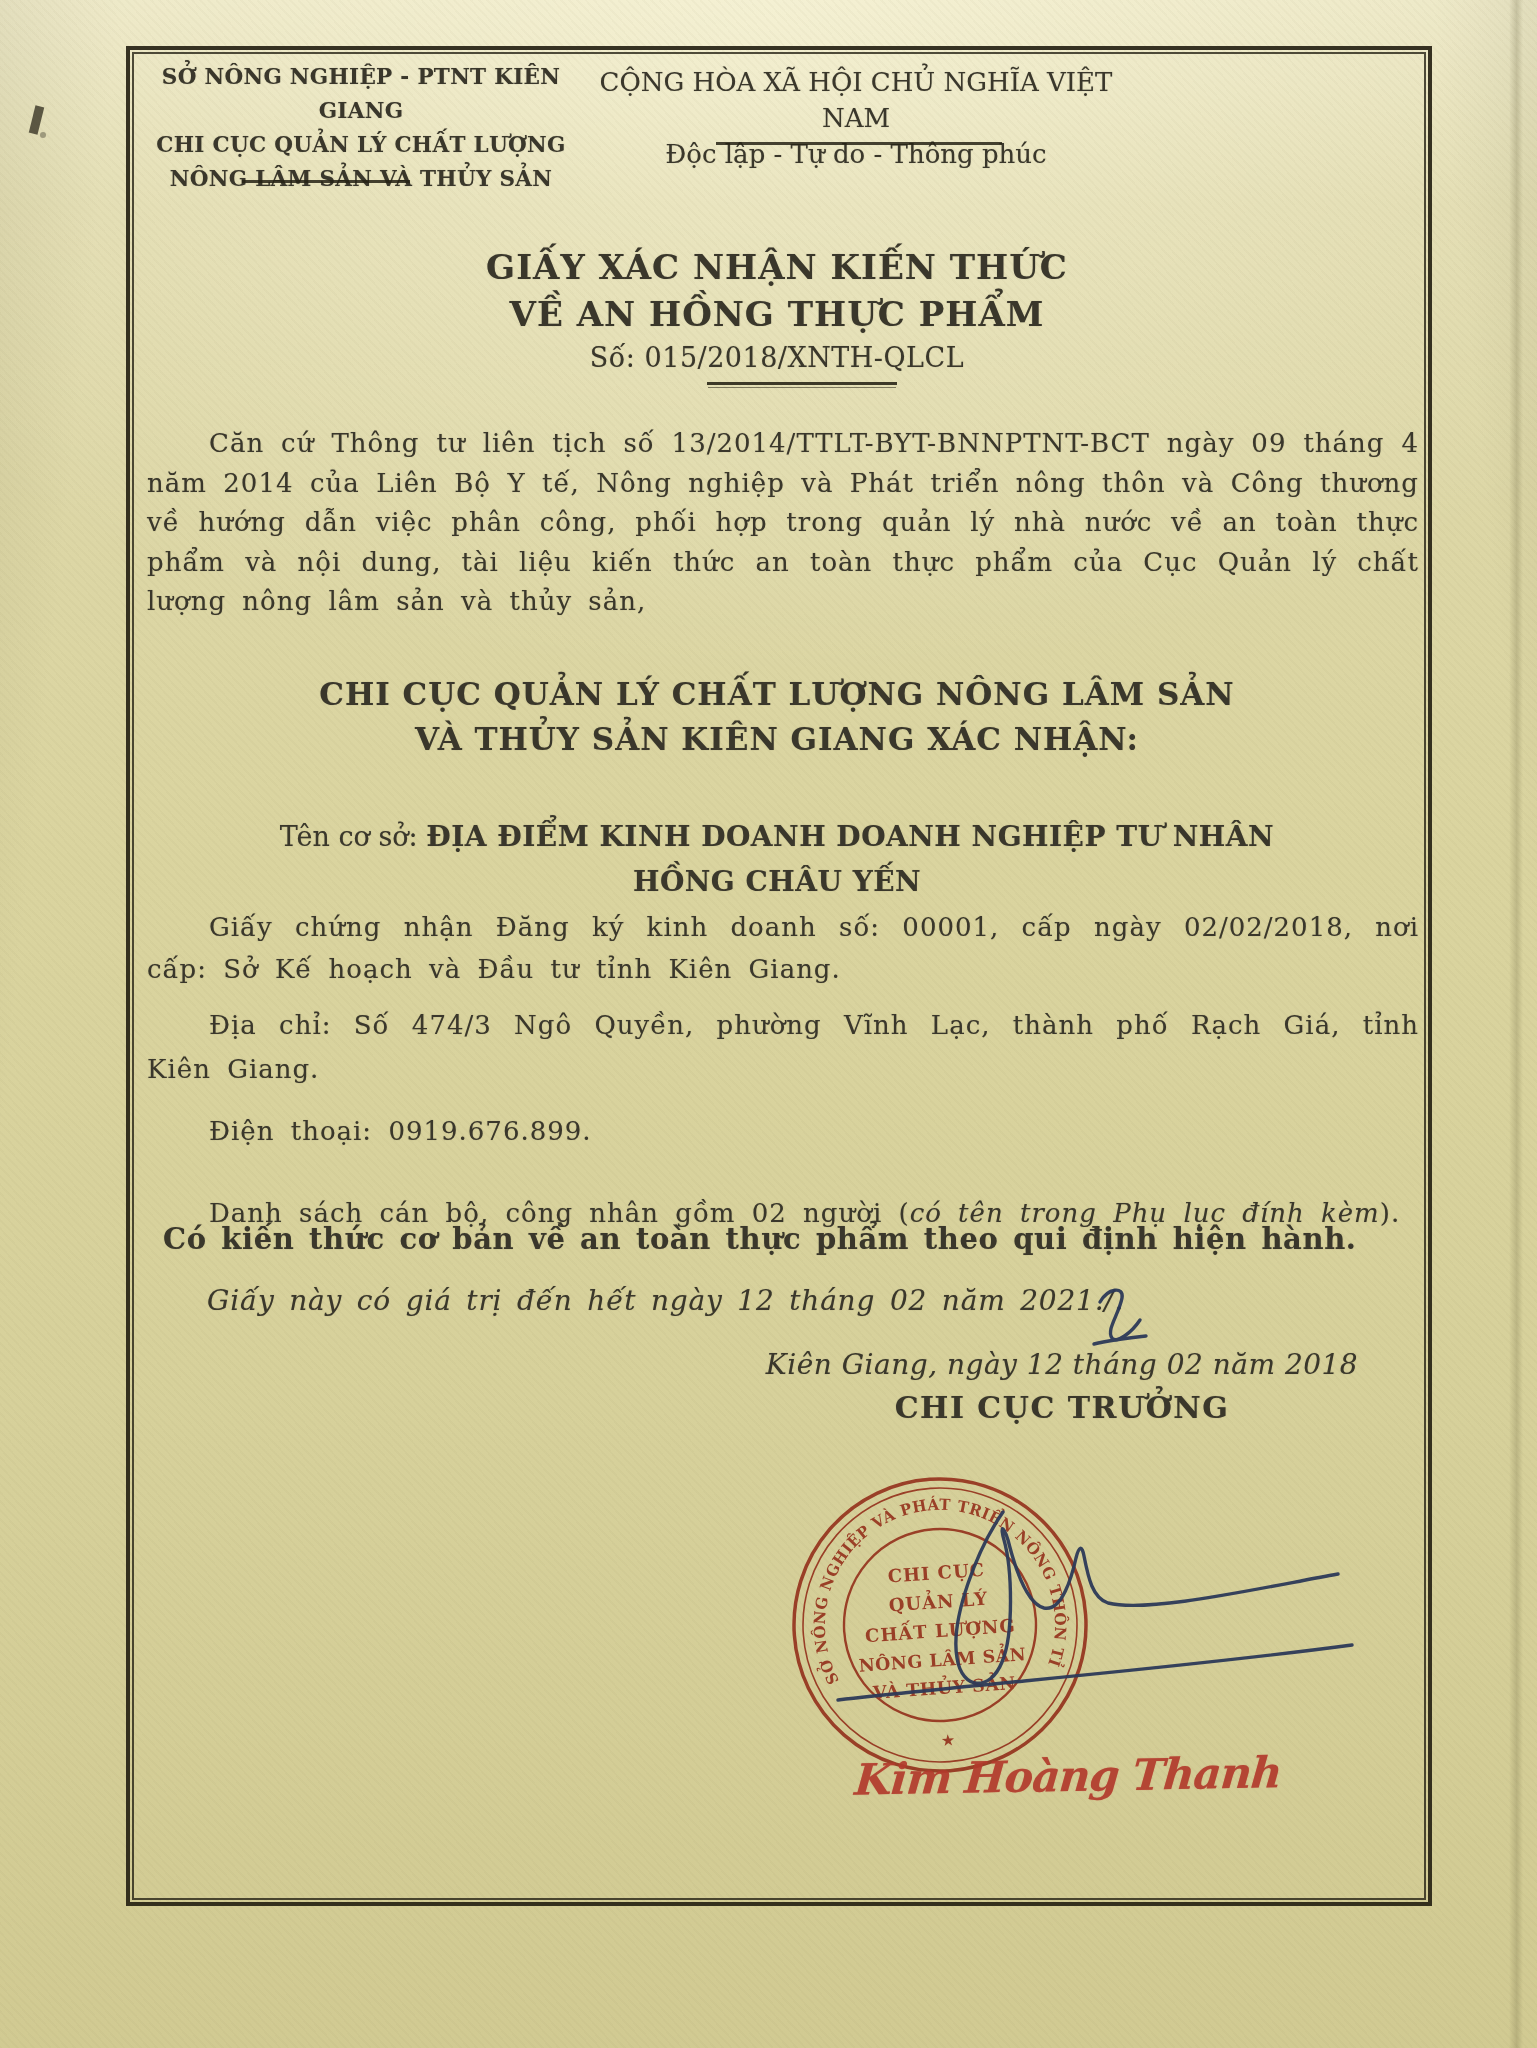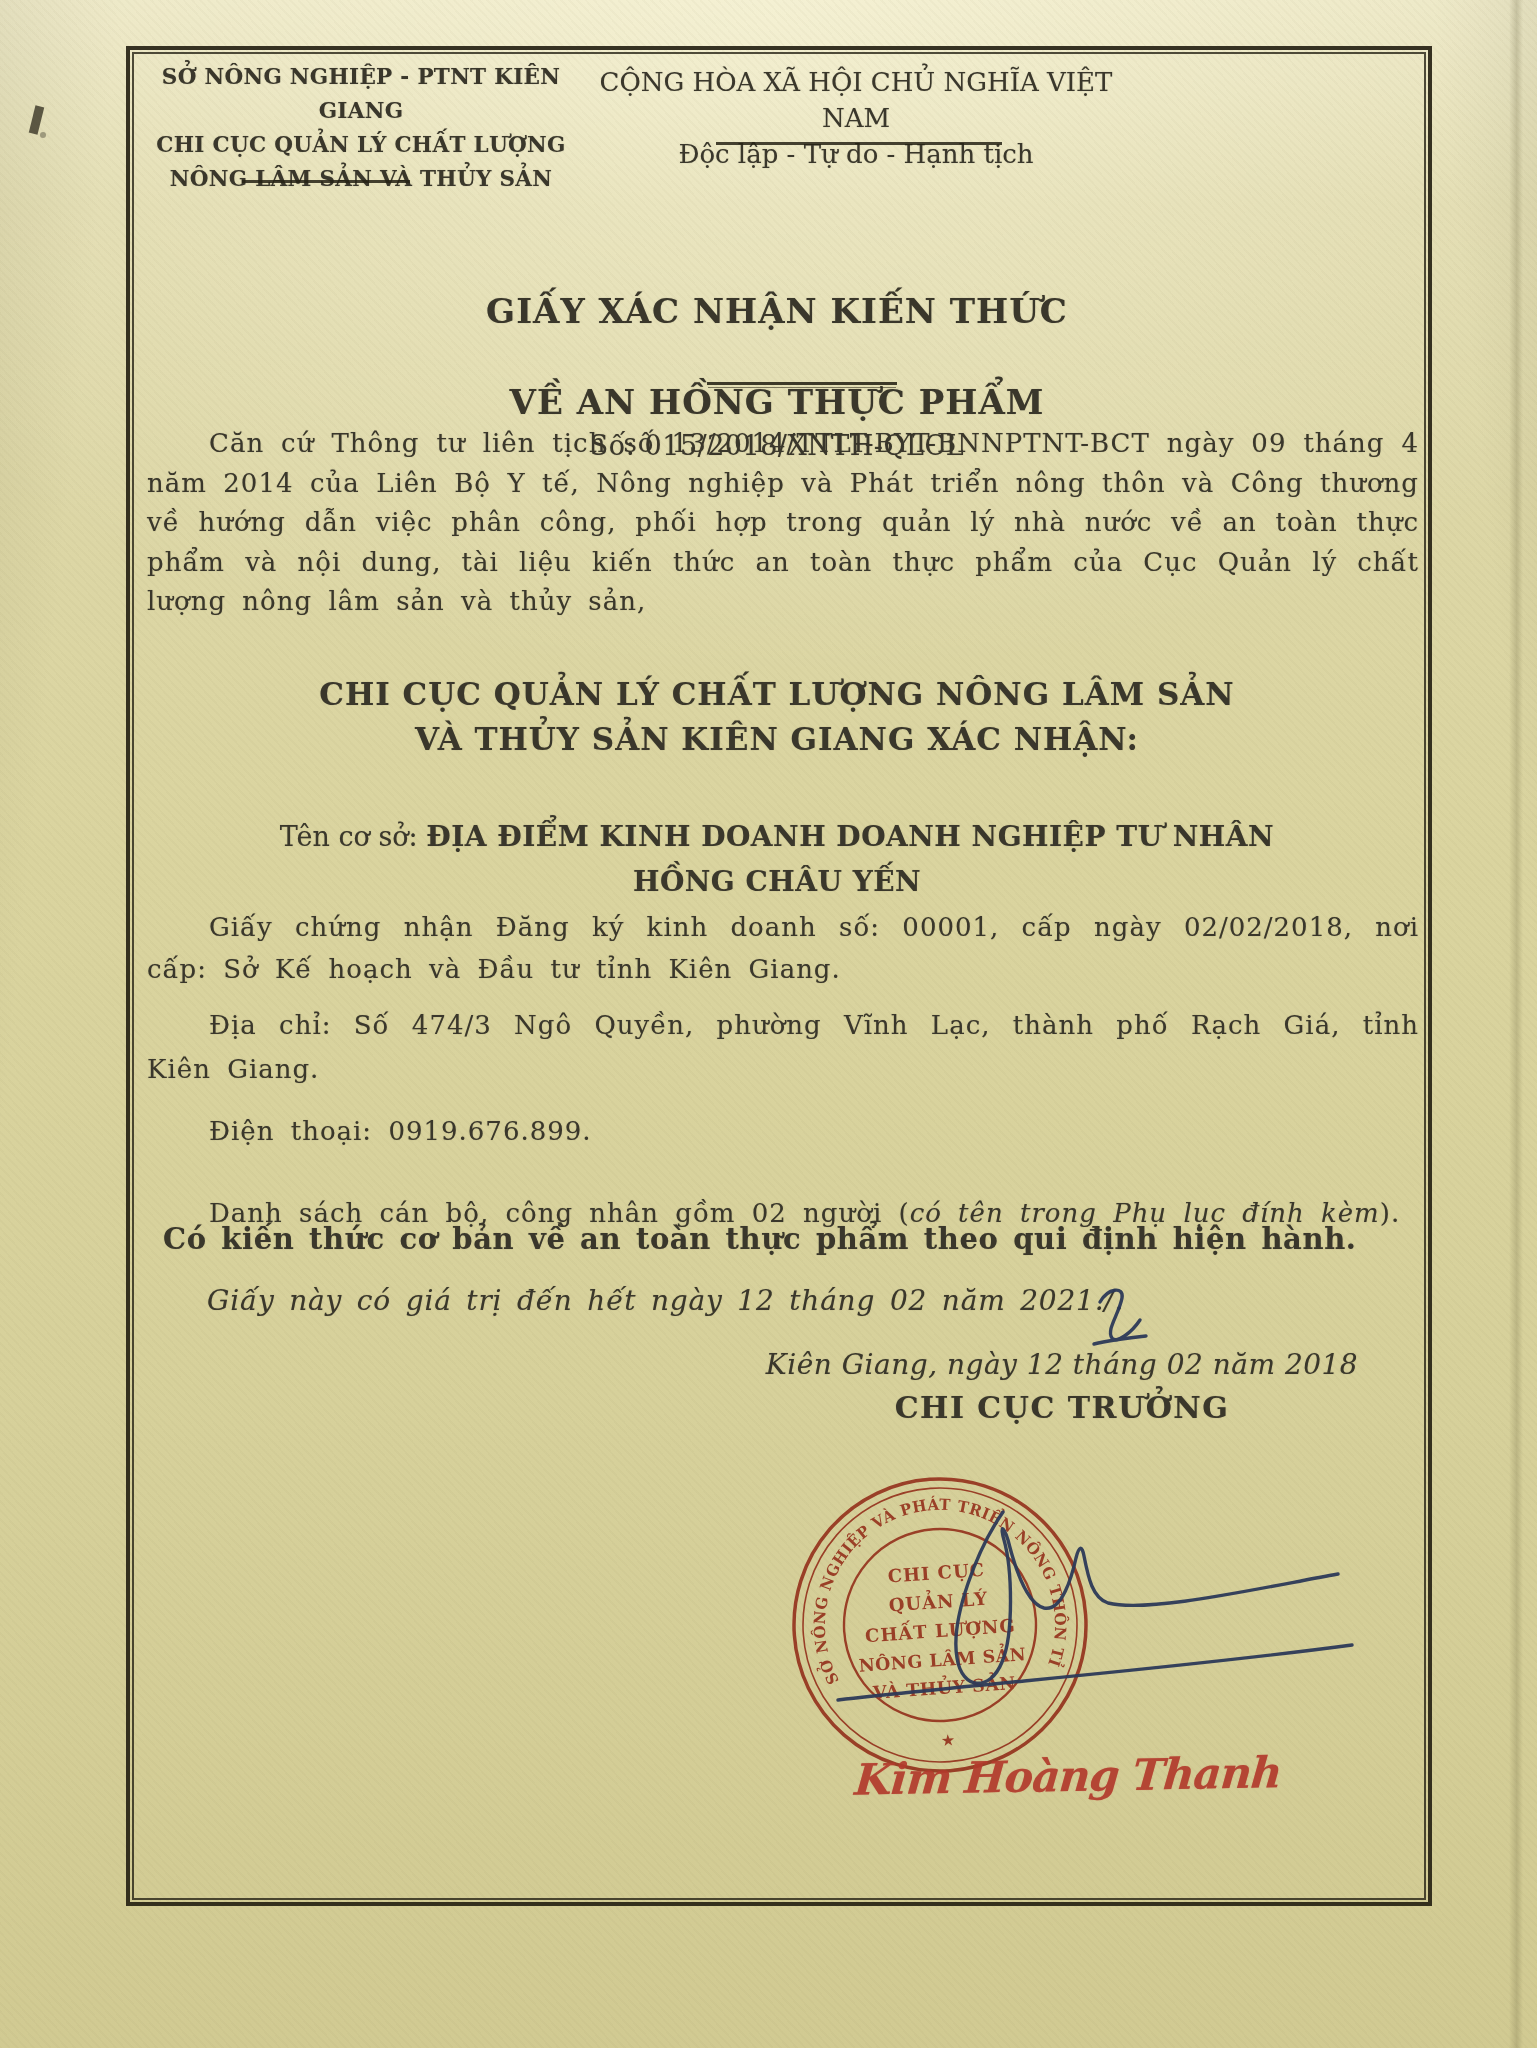--- a/index.html
+++ b/index.html
@@ -27,21 +27,21 @@
   .i{font-style:italic;}
   .ctr{text-align:center;}
   .nowrap{white-space:nowrap;}
 
   .hdr-left{left:146px;top:60px;width:430px;font-size:21.5px;line-height:34px;font-weight:bold;letter-spacing:0.3px;}
   .hdr-rule-left{left:242px;top:180px;width:168px;height:3px;background:rgba(38,34,20,0.85);}
   .hdr-right{left:586px;top:64px;width:540px;font-size:26px;line-height:36px;font-weight:normal;text-align:center;}
   .hdr-rule-right{left:716px;top:142px;width:286px;height:3px;background:rgba(38,34,20,0.85);}
 
   .title-block{left:128px;top:244px;width:1298px;}
-  .title-l1,.title-l2{font-size:34px;line-height:47px;font-weight:bold;letter-spacing:1px;margin-top:44px;}
+  .title-l1,.title-l2{font-size:34px;line-height:47px;font-weight:bold;letter-spacing:1px;}
   .title-no{font-size:27px;line-height:40px;letter-spacing:0.5px;}
   .title-rule{left:707px;top:382px;width:190px;height:3px;background:rgba(38,34,20,0.88);box-shadow:0 4px 0 -1px rgba(38,34,20,0.55);}
 
   .para{left:147px;width:1272px;font-size:26px;line-height:39.5px;text-align:justify;
     text-indent:62px;letter-spacing:1px;word-spacing:7px;}
   .p1{top:424px;}
   .heading{left:128px;top:672px;width:1298px;font-size:31px;line-height:45px;font-weight:bold;letter-spacing:1px;}
   .facility{left:128px;top:814px;width:1298px;font-size:27px;line-height:45px;}
   .facility .name{font-weight:bold;font-size:28px;letter-spacing:0.5px;}
   .reg{top:906px;line-height:42px;}
@@ -82,21 +82,21 @@
 
   <div class="abs hdr-left ctr ink">
     <div>SỞ NÔNG NGHIỆP - PTNT KIÊN GIANG</div>
     <div>CHI CỤC QUẢN LÝ CHẤT LƯỢNG</div>
     <div>NÔNG LÂM SẢN VÀ THỦY SẢN</div>
   </div>
   <div class="abs hdr-rule-left"></div>
 
   <div class="abs hdr-right ctr ink">
     <div>CỘNG HÒA XÃ HỘI CHỦ NGHĨA VIỆT NAM</div>
-    <div>Độc lập - Tự do - Hạnh tịch</div>
+    <div>Độc lập - Tự do - Thông phúc</div>
   </div>
   <div class="abs hdr-rule-right"></div>
 
   <div class="abs title-block ctr ink">
     <div class="title-l1 nowrap">GIẤY XÁC NHẬN KIẾN THỨC</div>
     <div class="title-l2 nowrap">VỀ AN HỒNG THỰC PHẨM</div>
     <div class="title-no nowrap">Số: 015/2018/XNTH-QLCL</div>
   </div>
   <div class="abs title-rule"></div>
 

